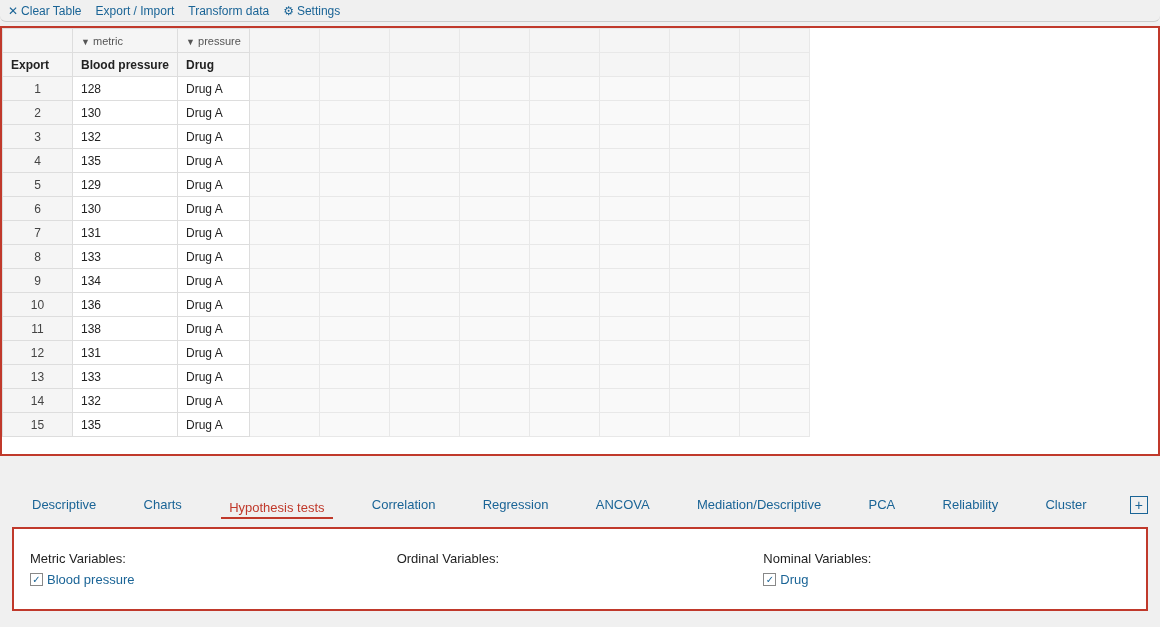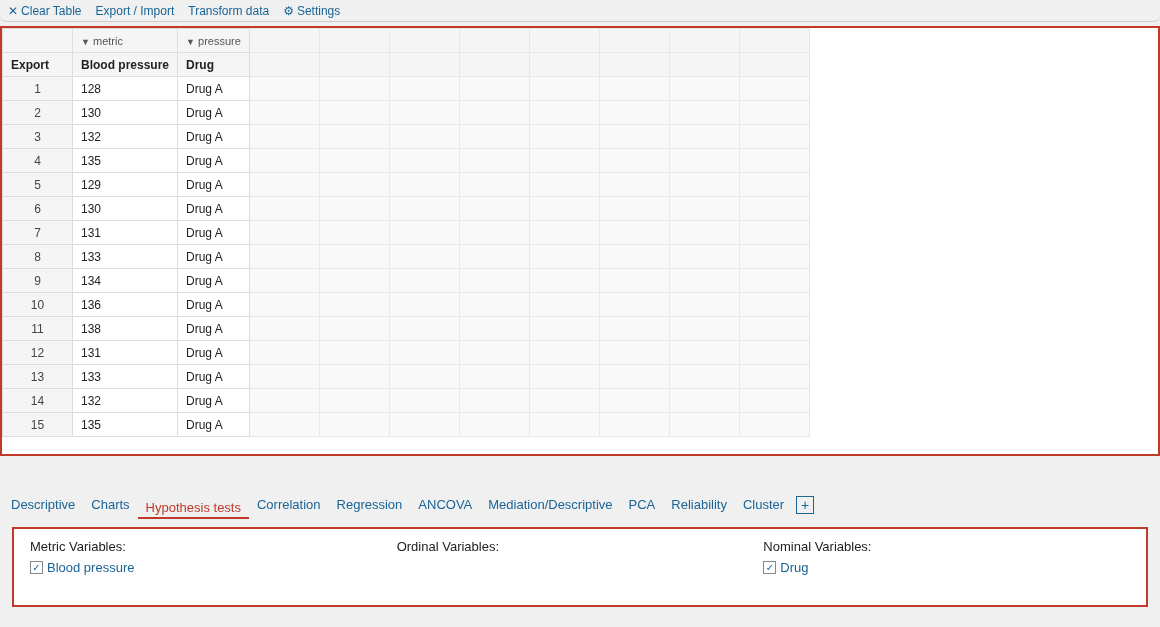--- a/index.html
+++ b/index.html
@@ -111,23 +111,24 @@
 
     
     .table-scroll-wrapper::-webkit-scrollbar { width: 12px; height: 12px; }
     .table-scroll-wrapper::-webkit-scrollbar-track { background: #f0f0f0; }
     .table-scroll-wrapper::-webkit-scrollbar-thumb { background: #ccc; border: 1px solid #aaa; }
 
     
     #nav-tabs {
       display: flex;
       align-items: center;
-      gap: 0;
-      padding: 8px 12px 4px 3px;
+      gap: 16px;
+      padding: 8px 12px 4px 24px;
       flex-wrap: wrap;
+      justify-content: space-between;
     }
 
     .nav-tab {
       color: #1a6496;
       cursor: pointer;
       padding: 2px 8px;
       font-size: 13px;
       white-space: nowrap;
     }
     .nav-tab.active {
@@ -147,21 +148,21 @@
       cursor: pointer;
       font-size: 14px;
       margin-left: 4px;
     }
 
     
     #variables-section {
       margin: 4px 12px;
       border: 2px solid #c0392b;
       background: white;
-      padding: 10px 16px;
+      padding: 22px 16px;
       display: flex;
       gap: 0;
       min-height: 80px;
     }
 
     .var-group {
       flex: 1;
       display: flex;
       flex-direction: column;
       gap: 6px;

